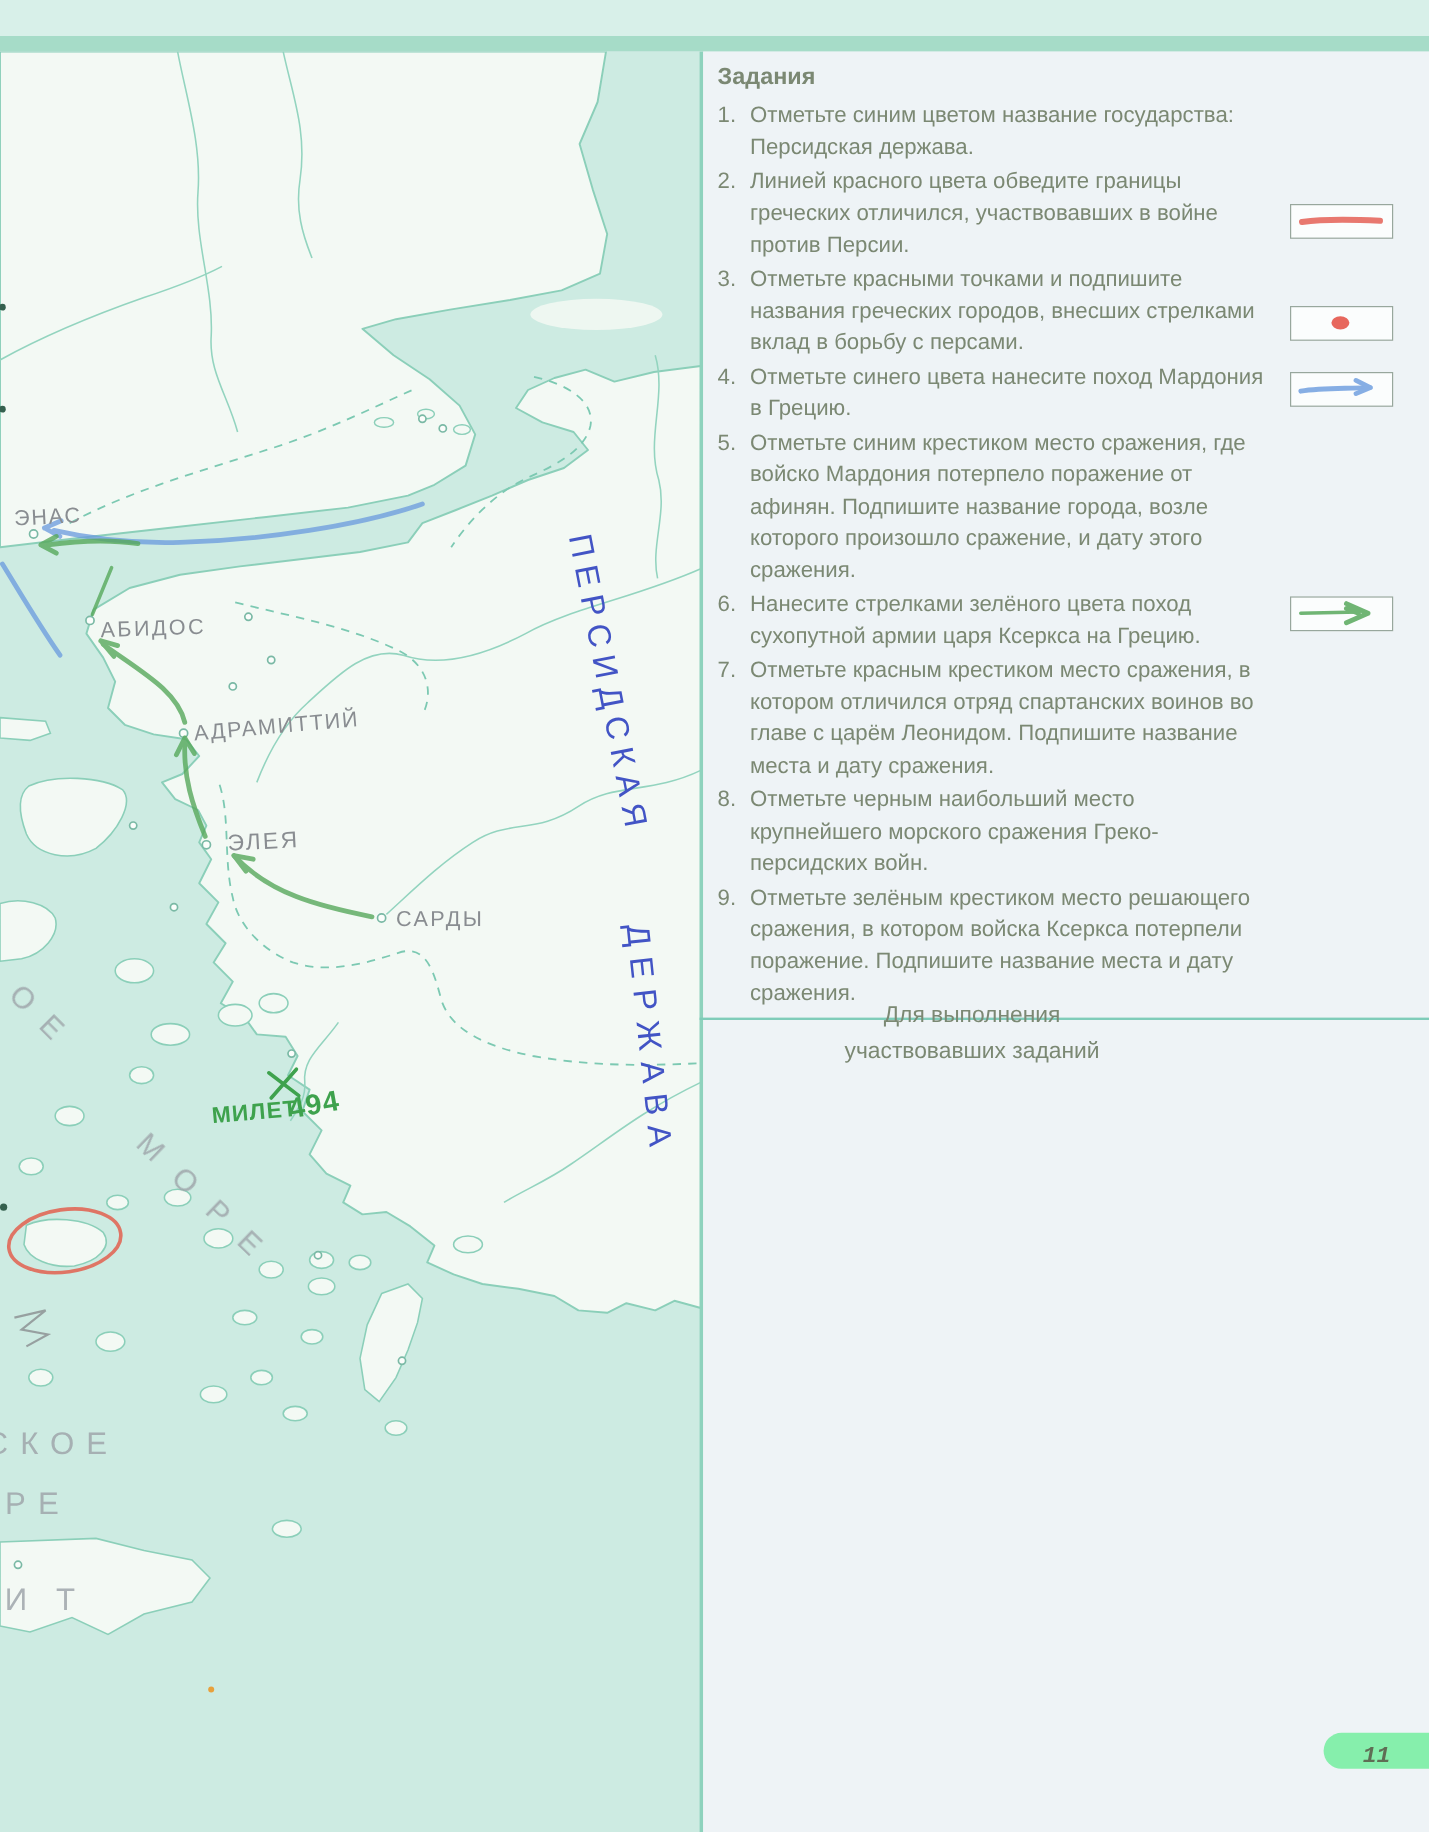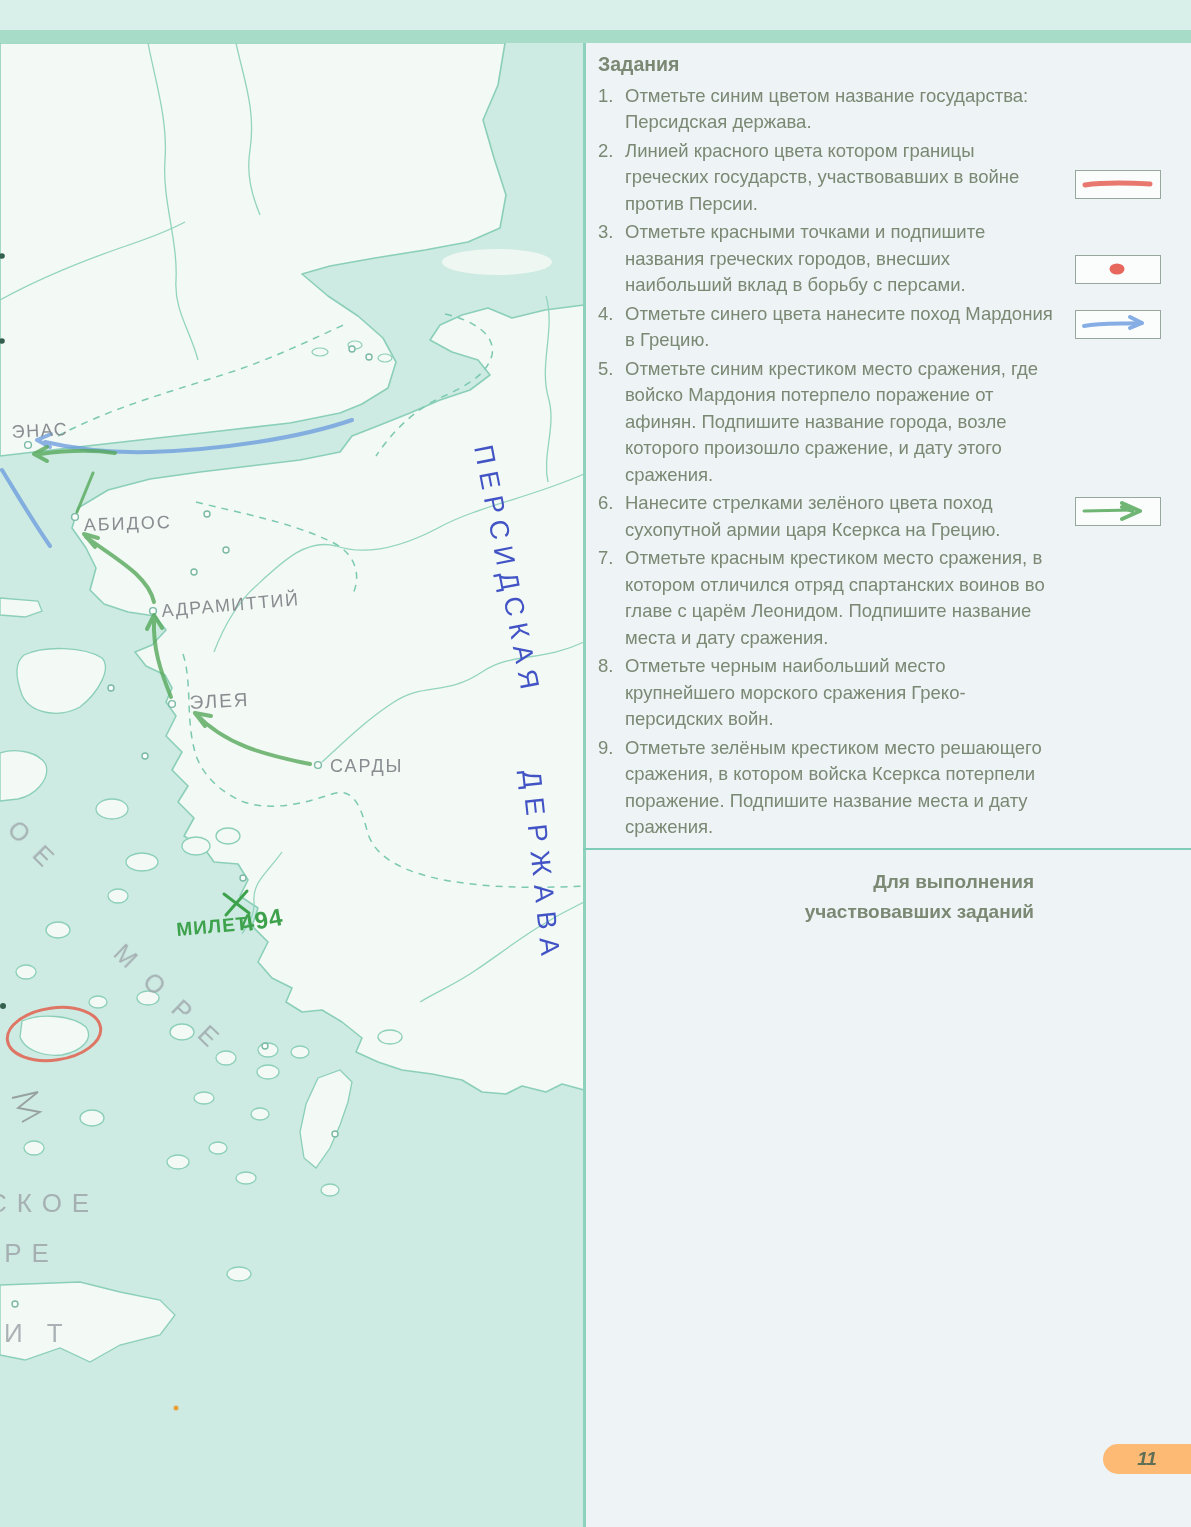--- a/index.html
+++ b/index.html
@@ -16,26 +16,26 @@
   .panel{position:absolute;left:586px;top:43px;width:612px;height:1484px;background:#eef3f6;}
   .tasks{position:absolute;left:12px;top:8px;width:460px;color:#7b8873;font-size:18.5px;line-height:26.5px;}
   .task-title{font-weight:bold;font-size:19.5px;margin-bottom:5px;}
   .task-item{display:flex;margin-bottom:2px;}
   .task-num{width:27px;flex:none;}
   .task-text{flex:1;}
   .legend-box{position:absolute;left:489px;width:86px;height:29px;background:#fbfdfd;border:1.5px solid #98a79d;box-sizing:border-box;}
   .legend-box svg{display:block;}
   .lb1{top:127px;} .lb2{top:212px;} .lb3{top:267px;} .lb4{top:454px;}
   .separator{position:absolute;left:-3px;top:805px;width:608px;height:2px;background:#7fccb9;}
-  .additional{position:absolute;left:0;top:824px;width:448px;text-align:right;font-weight:bold;color:#7b8873;font-size:19px;line-height:30px;}
+  .additional{position:absolute;left:0;top:789px;width:448px;text-align:center;font-weight:normal;color:#7b8873;font-size:19px;line-height:30px;}
   .page-pill{
     position:absolute;left:1103px;top:1444px;width:88px;height:30px;
-    background:#fdba74;border-radius:16px 0 0 16px;
-    display:flex;align-items:center;justify-content:center;
-    font-style:italic;font-weight:bold;color:#5f6e55;font-size:19px;
+    background:#86efac;border-radius:16px 0 0 16px;
+    display:flex;align-items:flex-end;justify-content:center;
+    font-style:italic;font-weight:bold;color:#5f6e55;font-size:19px;font-family:Liberation Mono, monospace;
   }
 </style>
 </head>
 <body>
 
 <div class="top-strip"></div>
 <div class="top-band"></div>
 
 <div class="map-wrap">
 <svg width="585" height="1484" viewBox="0 0 585 1484">
@@ -199,25 +199,25 @@
 <div class="panel">
   <div class="tasks">
     <div class="task-title">Задания</div>
 
     <div class="task-item">
       <span class="task-num">1.</span>
       <span class="task-text">Отметьте синим цветом название государства: Персидская держава.</span>
     </div>
     <div class="task-item">
       <span class="task-num">2.</span>
-      <span class="task-text">Линией красного цвета котором границы греческих государств, участвовавших в войне против Персии.</span>
+      <span class="task-text">Линией красного цвета обведите границы греческих отличился, участвовавших в войне против Персии.</span>
     </div>
     <div class="task-item">
       <span class="task-num">3.</span>
-      <span class="task-text">Отметьте красными точками и подпишите названия греческих городов, внесших наибольший вклад в борьбу с персами.</span>
+      <span class="task-text">Отметьте красными точками и подпишите названия греческих городов, внесших стрелками вклад в борьбу с персами.</span>
     </div>
     <div class="task-item">
       <span class="task-num">4.</span>
       <span class="task-text">Отметьте синего цвета нанесите поход Мардония в Грецию.</span>
     </div>
     <div class="task-item">
       <span class="task-num">5.</span>
       <span class="task-text">Отметьте синим крестиком место сражения, где войско Мардония потерпело поражение от афинян. Подпишите название города, возле которого произошло сражение, и дату этого сражения.</span>
     </div>
     <div class="task-item">

